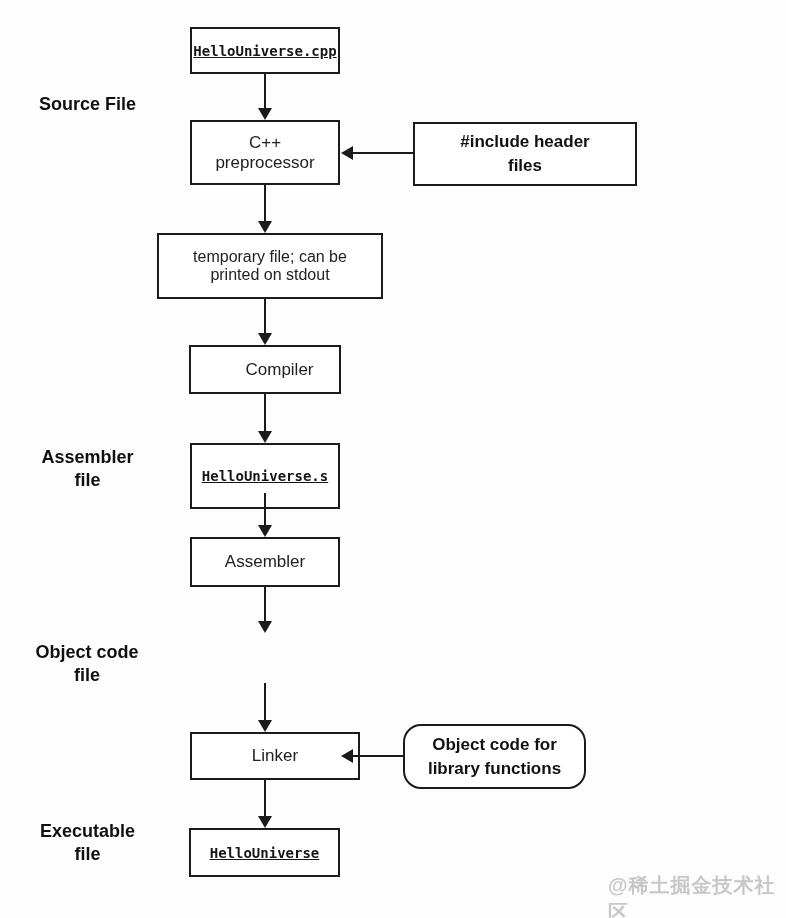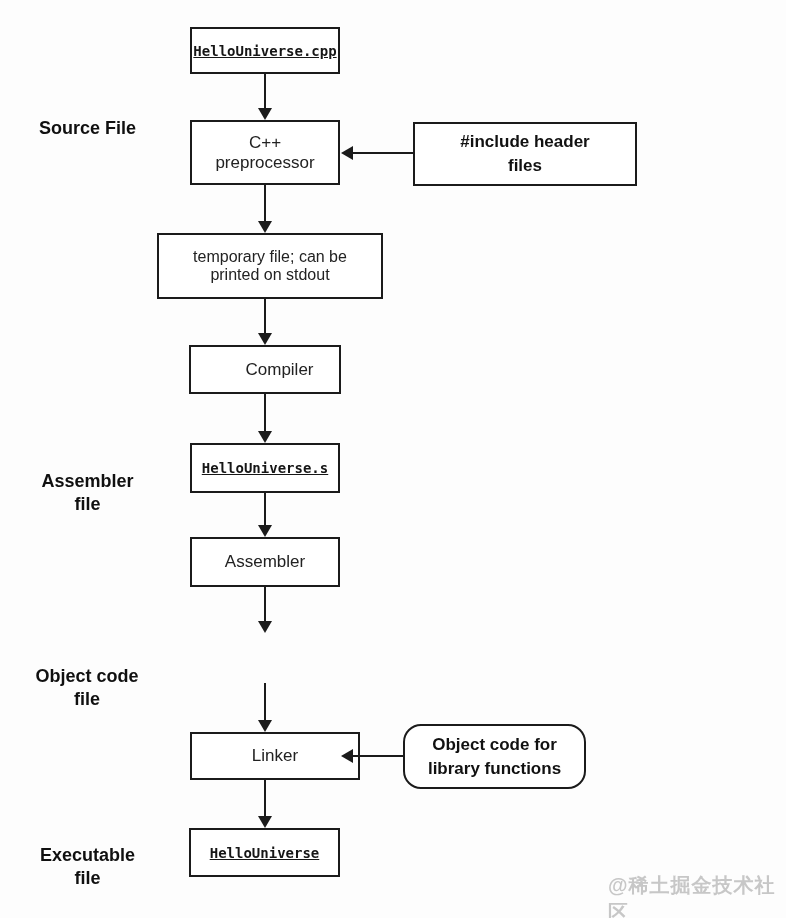--- a/index.html
+++ b/index.html
@@ -11,34 +11,34 @@
     position:absolute;background:#ffffff;border:2px solid #1b1b1b;
     display:flex;align-items:center;justify-content:center;text-align:center;
     box-sizing:border-box;white-space:pre-line;
   }
   .mono{font-family:"DejaVu Sans Mono","Liberation Mono",monospace;font-weight:bold;font-size:14px;letter-spacing:0px;text-decoration:underline;}
   .proc{font-family:"Liberation Sans",sans-serif;font-size:17px;font-weight:400;color:#222;}
   .small-proc{font-size:16px;}
   .ann{font-family:"Liberation Sans",sans-serif;font-weight:bold;font-size:17px;line-height:1.4;color:#111;}
   .side-label{
     position:absolute;font-weight:bold;font-size:18px;line-height:23px;
-    text-align:center;white-space:pre-line;color:#101010;margin-top:24px;
+    text-align:center;white-space:pre-line;color:#101010;
   }
   .vline{position:absolute;width:2px;background:#1b1b1b;}
   .vhead{position:absolute;width:0;height:0;border-left:7px solid transparent;border-right:7px solid transparent;border-top:12px solid #1b1b1b;}
   .hline{position:absolute;height:2px;background:#1b1b1b;}
   .hhead{position:absolute;width:0;height:0;border-top:7px solid transparent;border-bottom:7px solid transparent;border-right:12px solid #1b1b1b;}
   .watermark{position:absolute;left:608px;top:872px;font-size:20px;color:#c7c7c7;letter-spacing:1px;font-weight:bold;}
 
   
   .n-src{left:190px;top:27px;width:150px;height:47px;}
   .n-pre{left:190px;top:120px;width:150px;height:65px;}
   .n-tmp{left:157px;top:233px;width:226px;height:66px;}
   .n-cmp{left:189px;top:345px;width:152px;height:49px;padding-left:29px;}
-  .n-asmf{left:190px;top:443px;width:150px;height:50px;}
+  .n-asmf{left:190px;top:443px;width:150px;height:66px;}
   .n-asm{left:190px;top:537px;width:150px;height:50px;}
   .n-obj{left:190px;top:633px;width:150px;height:50px;}
   .n-lnk{left:190px;top:732px;width:170px;height:48px;}
   .n-exe{left:189px;top:828px;width:151px;height:49px;}
   .n-inc{left:413px;top:122px;width:224px;height:64px;}
   .n-lib{left:403px;top:724px;width:183px;height:65px;border-radius:18px;}
 
   .l-src{left:30px;top:93px;width:115px;}
   .l-asm{left:30px;top:446px;width:115px;}
   .l-obj{left:22px;top:641px;width:130px;}

